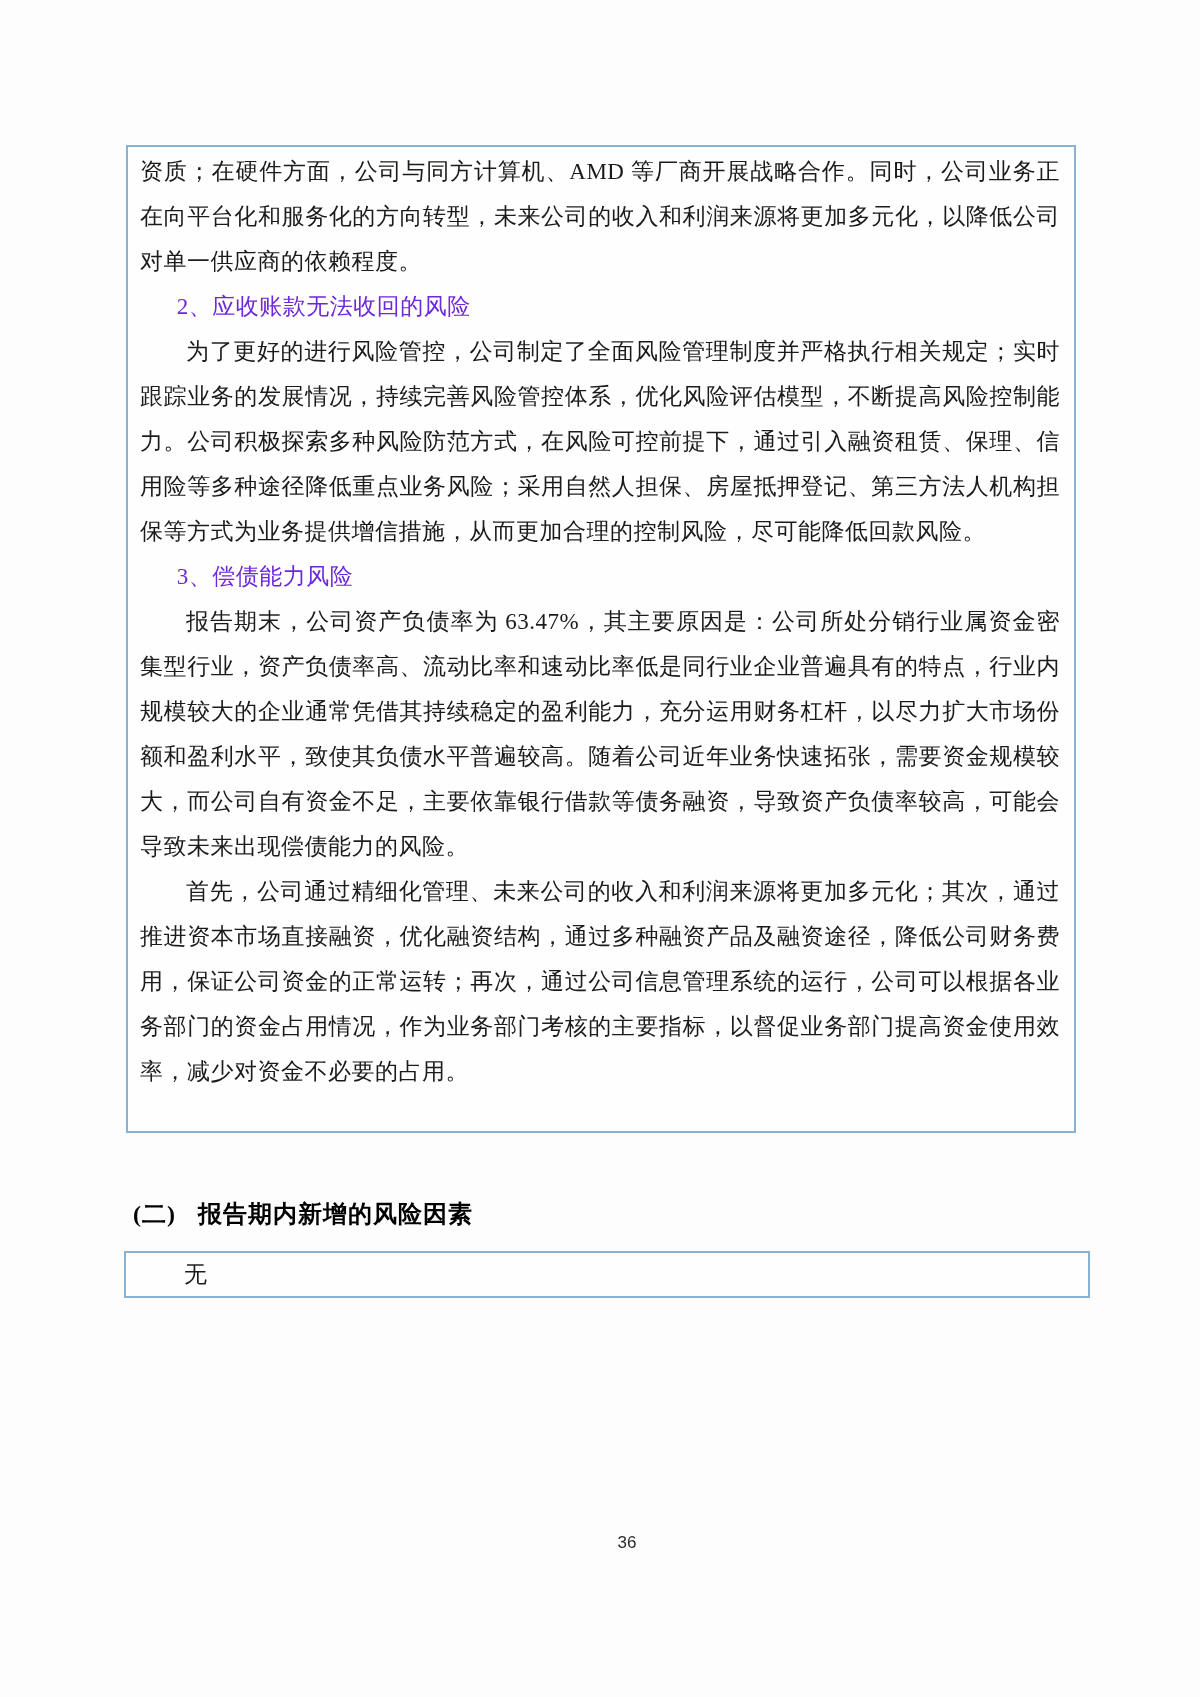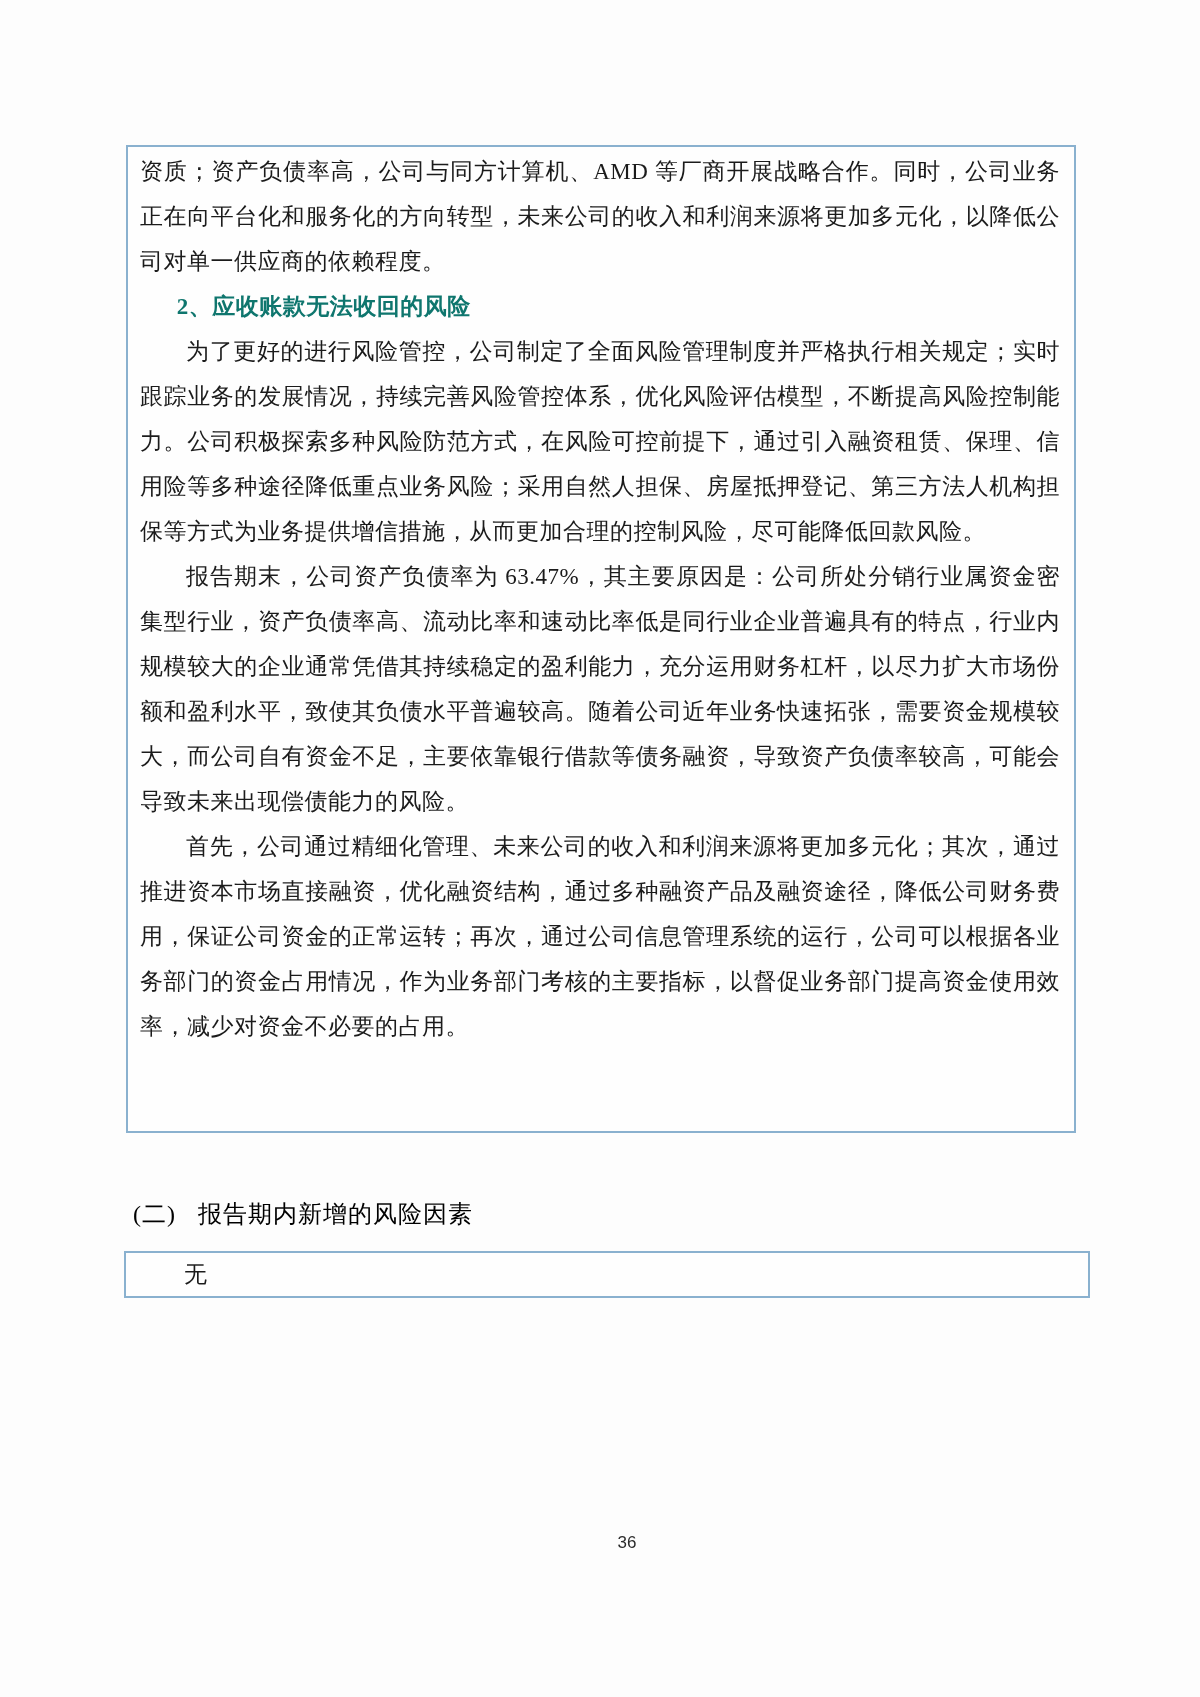--- a/index.html
+++ b/index.html
@@ -35,34 +35,34 @@
     line-height: 45px;
     text-align: justify;
     text-justify: inter-ideograph;
     letter-spacing: 0.5px;
   }
   .risk-box p.indent { text-indent: 2em; }
   .risk-box h4 {
     margin: 0;
     font-size: 23px;
     line-height: 45px;
-    font-weight: bold;
-    color: #0f766e;
+    font-weight: normal;
+    color: #6d28d9;
     text-indent: 1.6em;
     letter-spacing: 0.5px;
   }
 
   
   .section-heading {
     position: absolute;
     left: 133px;
     top: 1192px;
     font-size: 24px;
     line-height: 45px;
-    font-weight: normal;
+    font-weight: bold;
     color: #000;
     letter-spacing: 1px;
     white-space: nowrap;
   }
   .section-heading .num { margin-right: 22px; }
 
   
   .none-box {
     position: absolute;
     left: 124px;
@@ -92,27 +92,28 @@
     font-size: 17px;
     color: #2b2b2b;
   }
 </style>
 </head>
 <body>
 
 <div class="page">
 
   <div class="risk-box">
-    <p>资质；资产负债率高，公司与同方计算机、AMD 等厂商开展战略合作。同时，公司业务正在向平台化和服务化的方向转型，未来公司的收入和利润来源将更加多元化，以降低公司对单一供应商的依赖程度。</p>
+    <p>资质；在硬件方面，公司与同方计算机、AMD 等厂商开展战略合作。同时，公司业务正在向平台化和服务化的方向转型，未来公司的收入和利润来源将更加多元化，以降低公司对单一供应商的依赖程度。</p>
 
     <h4>2、应收账款无法收回的风险</h4>
 
 
     <p class="indent">为了更好的进行风险管控，公司制定了全面风险管理制度并严格执行相关规定；实时跟踪业务的发展情况，持续完善风险管控体系，优化风险评估模型，不断提高风险控制能力。公司积极探索多种风险防范方式，在风险可控前提下，通过引入融资租赁、保理、信用险等多种途径降低重点业务风险；采用自然人担保、房屋抵押登记、第三方法人机构担保等方式为业务提供增信措施，从而更加合理的控制风险，尽可能降低回款风险。</p>
 
+    <h4>3、偿债能力风险</h4>
 
     <p class="indent">报告期末，公司资产负债率为 63.47%，其主要原因是：公司所处分销行业属资金密集型行业，资产负债率高、流动比率和速动比率低是同行业企业普遍具有的特点，行业内规模较大的企业通常凭借其持续稳定的盈利能力，充分运用财务杠杆，以尽力扩大市场份额和盈利水平，致使其负债水平普遍较高。随着公司近年业务快速拓张，需要资金规模较大，而公司自有资金不足，主要依靠银行借款等债务融资，导致资产负债率较高，可能会导致未来出现偿债能力的风险。</p>
 
     <p class="indent">首先，公司通过精细化管理、未来公司的收入和利润来源将更加多元化；其次，通过推进资本市场直接融资，优化融资结构，通过多种融资产品及融资途径，降低公司财务费用，保证公司资金的正常运转；再次，通过公司信息管理系统的运行，公司可以根据各业务部门的资金占用情况，作为业务部门考核的主要指标，以督促业务部门提高资金使用效率，减少对资金不必要的占用。</p>
   </div>
 
   <div class="section-heading">
     <span class="num">(二)</span><span>报告期内新增的风险因素</span>
   </div>
 

